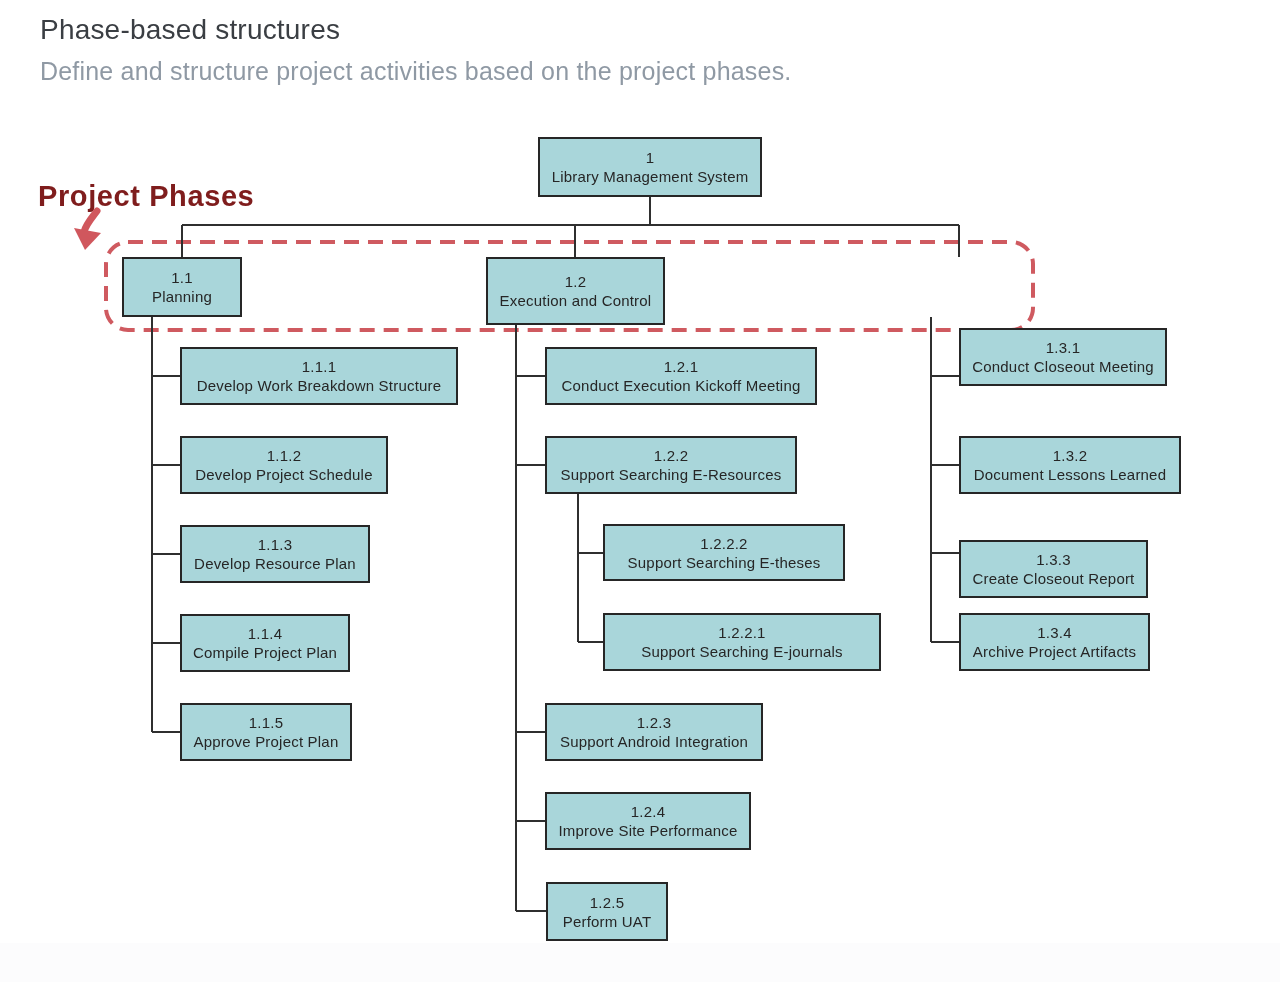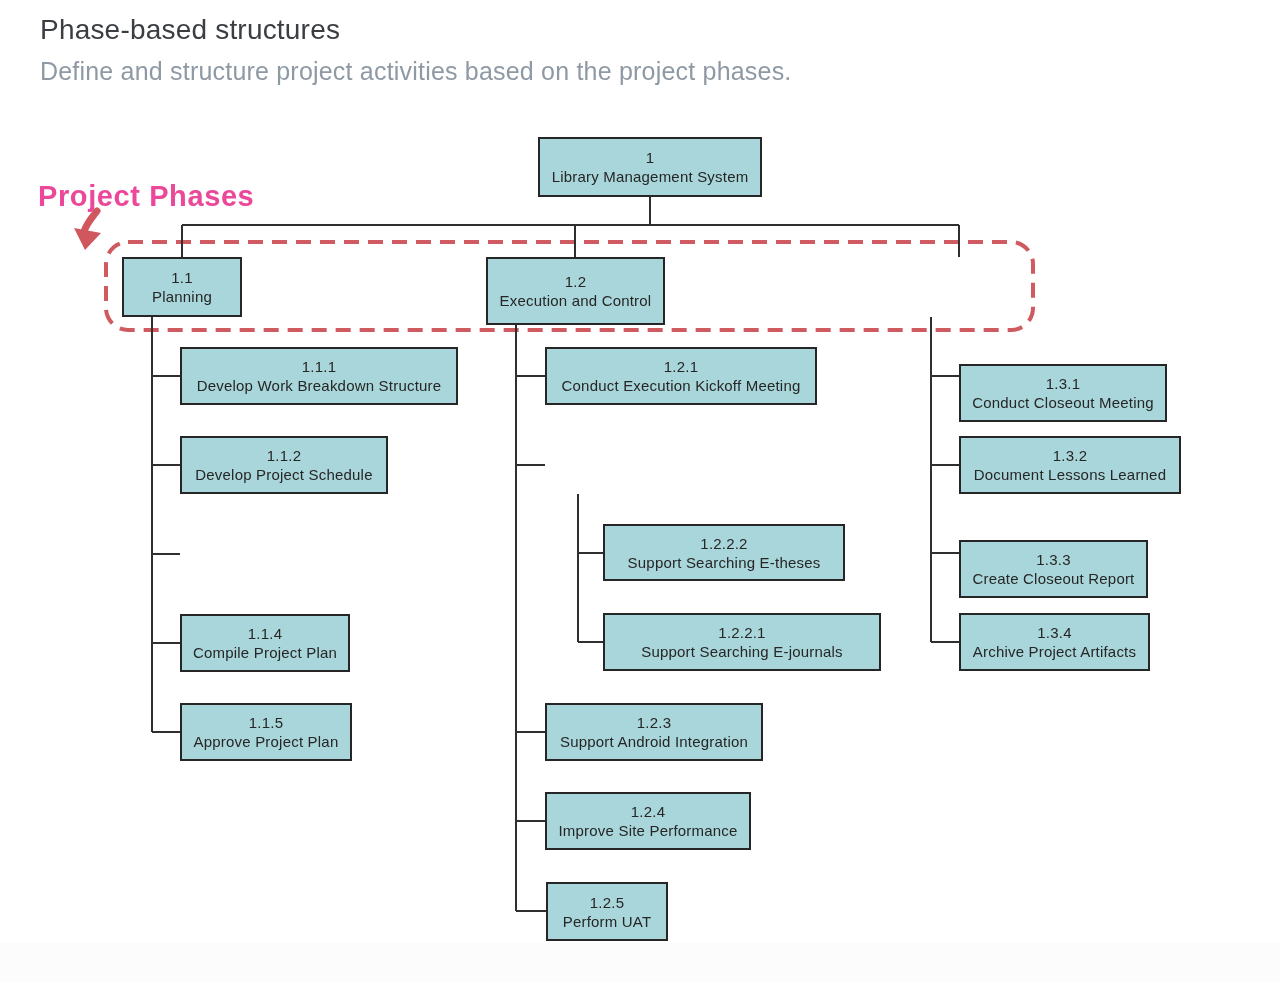--- a/index.html
+++ b/index.html
@@ -29,21 +29,21 @@
     color: #8f99a4;
     letter-spacing: 0.2px;
   }
   .phases-label {
     position: absolute;
     left: 38px;
     top: 180px;
     font-size: 29px;
     font-weight: 700;
     letter-spacing: 0.6px;
-    color: #ec4899;
+    color: #7f1d1d;
   }
   .overlay-svg {
     position: absolute;
     left: 0; top: 0;
     width: 1280px; height: 982px;
   }
   .node {
     position: absolute;
     box-sizing: border-box;
     background: #a9d6da;
@@ -107,32 +107,40 @@
   </div>
 
   <div class="node" style="left:180px;top:347px;width:278px;height:58px">
     <div>1.1.1</div>
     <div>Develop Work Breakdown Structure</div>
   </div>
   <div class="node" style="left:180px;top:436px;width:208px;height:58px">
     <div>1.1.2</div>
     <div>Develop Project Schedule</div>
   </div>
+  <div class="node" style="left:180px;top:525px;width:190px;height:58px">
+    <div>1.1.3</div>
+    <div>Develop Resource Plan</div>
+  </div>
   <div class="node" style="left:180px;top:614px;width:170px;height:58px">
     <div>1.1.4</div>
     <div>Compile Project Plan</div>
   </div>
   <div class="node" style="left:180px;top:703px;width:172px;height:58px">
     <div>1.1.5</div>
     <div>Approve Project Plan</div>
   </div>
 
   <div class="node" style="left:545px;top:347px;width:272px;height:58px">
     <div>1.2.1</div>
     <div>Conduct Execution Kickoff Meeting</div>
+  </div>
+  <div class="node" style="left:545px;top:436px;width:252px;height:58px">
+    <div>1.2.2</div>
+    <div>Support Searching E-Resources</div>
   </div>
   <div class="node" style="left:603px;top:524px;width:242px;height:57px">
     <div>1.2.2.2</div>
     <div>Support Searching E-theses</div>
   </div>
   <div class="node" style="left:603px;top:613px;width:278px;height:58px">
     <div>1.2.2.1</div>
     <div>Support Searching E-journals</div>
   </div>
   <div class="node" style="left:545px;top:703px;width:218px;height:58px">
@@ -141,21 +149,21 @@
   </div>
   <div class="node" style="left:545px;top:792px;width:206px;height:58px">
     <div>1.2.4</div>
     <div>Improve Site Performance</div>
   </div>
   <div class="node" style="left:546px;top:882px;width:122px;height:59px">
     <div>1.2.5</div>
     <div>Perform UAT</div>
   </div>
 
-  <div class="node" style="left:959px;top:364px;width:208px;height:58px">
+  <div class="node" style="left:959px;top:328px;width:208px;height:58px">
     <div>1.3.1</div>
     <div>Conduct Closeout Meeting</div>
   </div>
   <div class="node" style="left:959px;top:436px;width:222px;height:58px">
     <div>1.3.2</div>
     <div>Document Lessons Learned</div>
   </div>
   <div class="node" style="left:959px;top:540px;width:189px;height:58px">
     <div>1.3.3</div>
     <div>Create Closeout Report</div>

